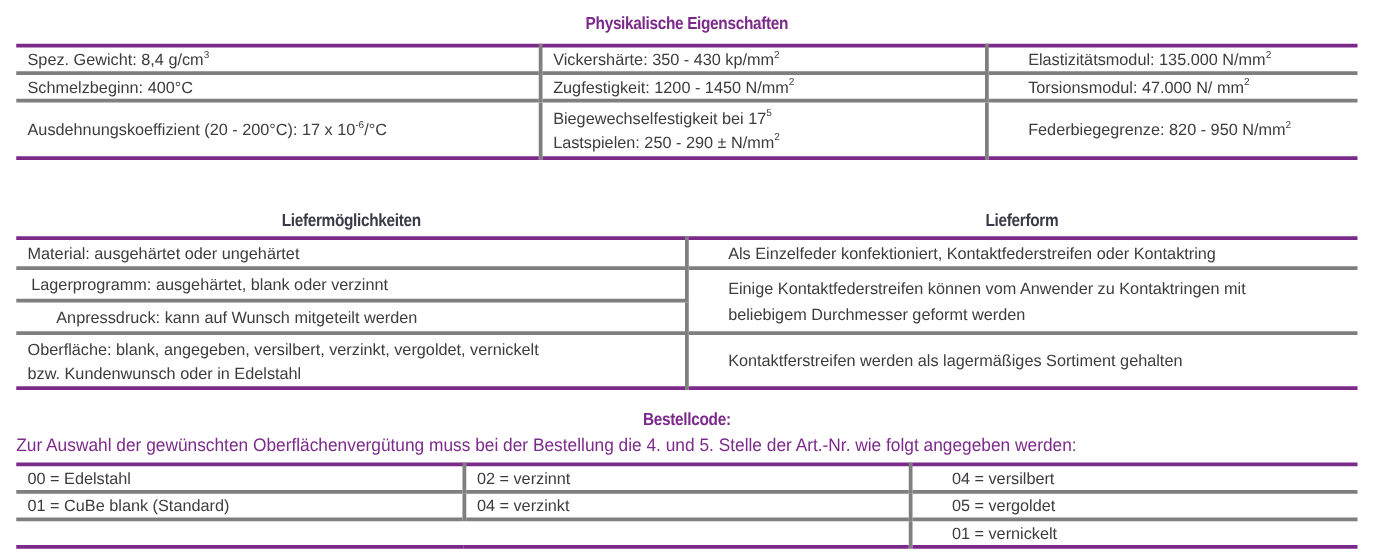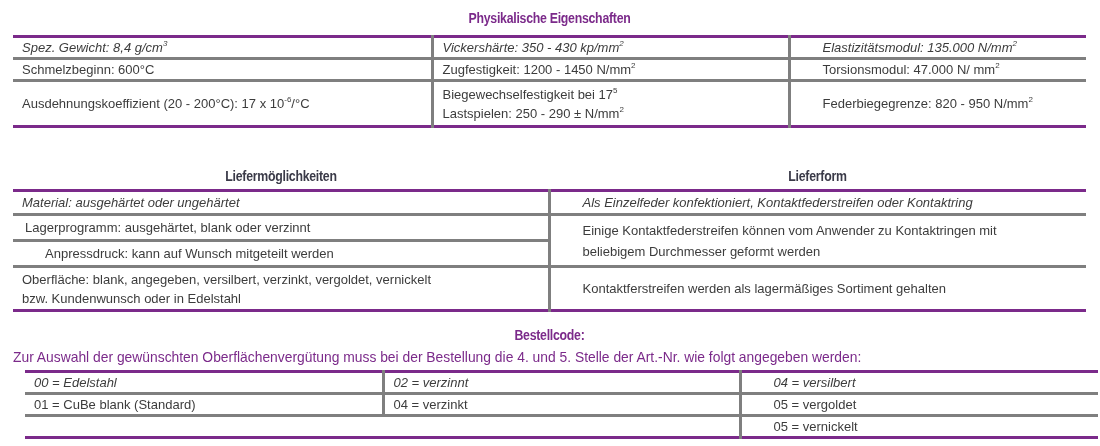--- a/index.html
+++ b/index.html
@@ -9,21 +9,21 @@
                font-family:"Liberation Sans", sans-serif; font-weight:bold;
                font-size:14px; letter-spacing:-0.3px; transform:scaleX(0.88); transform-origin:center; }
   .purple { color:#7b2a8a; }
   .dark { color:#3a3a48; }
   table { position:absolute; border-collapse:collapse; table-layout:fixed; }
   td { font-size:13px; line-height:17px; padding:1px 0 1px 9px; vertical-align:middle;
        border-left:3px solid #7f7f7f; border-right:3px solid #7f7f7f;
        border-top:3px solid #7f7f7f; color:#3c3c3c; white-space:nowrap; overflow:hidden; }
   td:first-child { border-left:none; }
   td:last-child { border-right:none;padding-left:32px; }
-  tr:first-child td { border-top:3px solid #7b2a8a;font-style:italic; }
+  tr:first-child td { border-top:3px solid #7b2a8a; }
   table { border-bottom:3px solid #7b2a8a; }
   sup { font-size:8px; line-height:0; vertical-align:6px; }
   .instr { position:absolute; left:13px; top:349px; font-size:14.5px; color:#7b2a8a;
            white-space:nowrap; transform:scaleX(0.955); transform-origin:left; }
 </style>
 </head>
 <body>
 
 <div class="sec-title purple" style="top:10px;">Physikalische Eigenschaften</div>
 
@@ -33,21 +33,21 @@
       <col style="width:357px">
       <col style="width:297px">
     </colgroup>
   <tbody>
       <tr style="height:22px">
     <td><span>Spez. Gewicht: 8,4 g/cm</span><sup>3</sup></td>
     <td><span>Vickershärte: 350 - 430 kp/mm</span><sup>2</sup></td>
     <td><span>Elastizitätsmodul: 135.000 N/mm</span><sup>2</sup></td>
   </tr>
   <tr style="height:22px">
-    <td><span>Schmelzbeginn: 600°C</span></td>
+    <td><span>Schmelzbeginn: 400°C</span></td>
     <td><span>Zugfestigkeit: 1200 - 1450 N/mm</span><sup>2</sup></td>
     <td><span>Torsionsmodul: 47.000 N/ mm</span><sup>2</sup></td>
   </tr>
   <tr style="height:46px">
     <td><span>Ausdehnungskoeffizient (20 - 200°C): 17 x 10</span><sup>-6</sup><span>/°C</span></td>
     <td style="line-height:19px"><span>Biegewechselfestigkeit bei 17</span><sup>5</sup><br><span>Lastspielen: 250 - 290 ± N/mm</span><sup>2</sup></td>
     <td><span>Federbiegegrenze: 820 - 950 N/mm</span><sup>2</sup></td>
   </tr>
 </tbody>
   </table>
@@ -75,36 +75,36 @@
   <tr style="height:44px">
     <td style="line-height:19px"><span>Oberfläche: blank, angegeben, versilbert, verzinkt, vergoldet, vernickelt</span><br><span>bzw. Kundenwunsch oder in Edelstahl</span></td>
     <td>Kontaktferstreifen werden als lagermäßiges Sortiment gehalten</td>
   </tr>
 </tbody>
   </table>
 
 <div class="sec-title purple" style="top:327px;">Bestellcode:</div>
 <div class="instr">Zur Auswahl der gewünschten Oberflächenvergütung muss bei der Bestellung die 4. und 5. Stelle der Art.-Nr. wie folgt angegeben werden:</div>
 
-<table style="left:25px; top:370px; width:1073px;">
+<table style="left:13px; top:370px; width:1073px;">
   <colgroup>
       <col style="width:358px">
       <col style="width:357px">
       <col style="width:358px">
     </colgroup>
   <tbody>
       <tr style="height:22px">
     <td>00 = Edelstahl</td>
     <td>02 = verzinnt</td>
     <td>04 = versilbert</td>
   </tr>
   <tr style="height:22px">
     <td>01 = CuBe blank (Standard)</td>
     <td>04 = verzinkt</td>
     <td>05 = vergoldet</td>
   </tr>
   <tr style="height:22px">
     <td style="border-right:none"></td>
     <td style="border-left:none"></td>
-    <td>05 = vernickelt</td>
+    <td>01 = vernickelt</td>
   </tr>
 </tbody>
   </table>
 
 </body></html>

